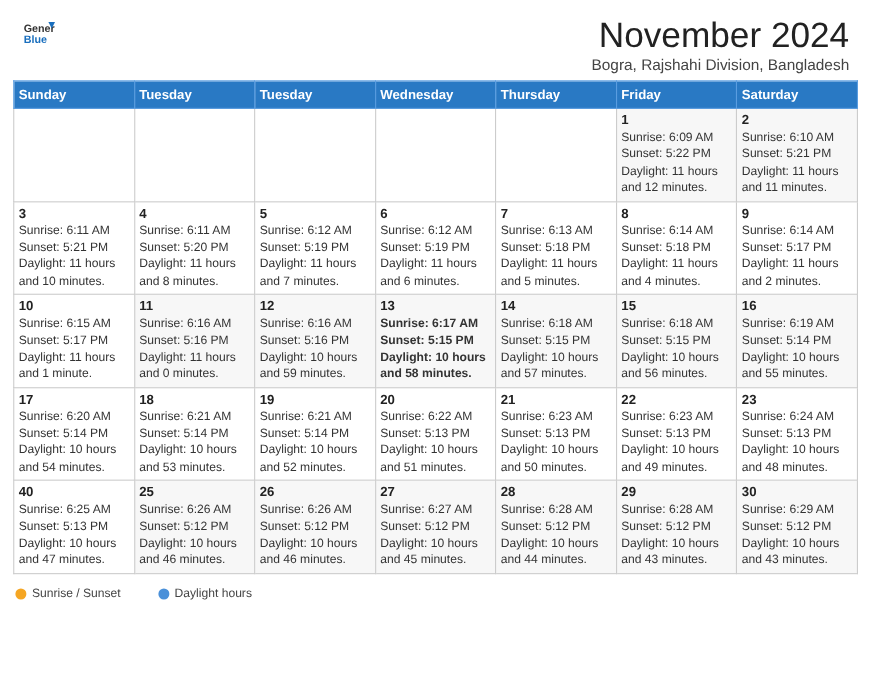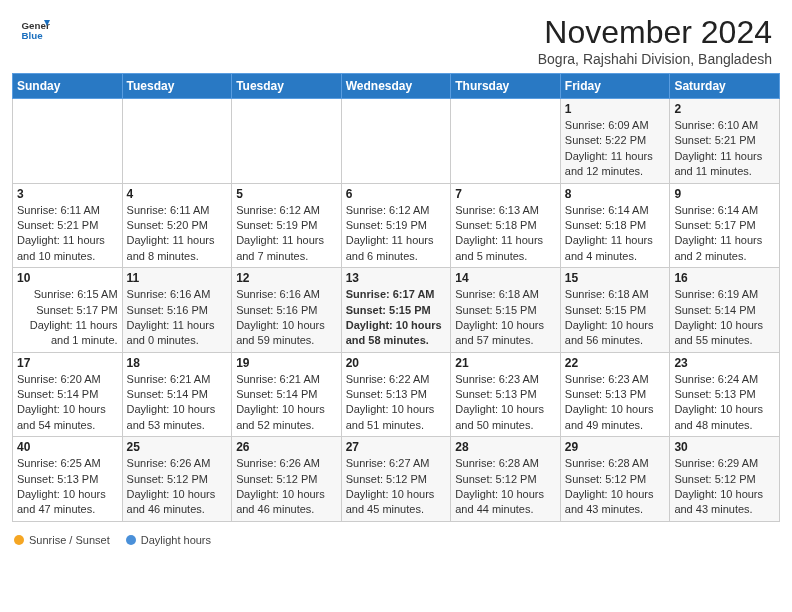--- a/index.html
+++ b/index.html
@@ -76,21 +76,21 @@
     .day-info {
       font-size: 11px;
       line-height: 1.4;
       color: #333;
     }
     .empty-cell {
       background: #fff !important;
     }
     .legend {
       display: flex;
-      gap: 16px;
+      gap: 34px;
       padding: 4px 14px 6px 14px;
       font-size: 11px;
       color: #444;
       align-items: center;
     }
     .legend-item {
       display: flex;
       align-items: center;
       gap: 5px;
     }
@@ -190,21 +190,21 @@
         <td>
           <span class="day-num">9</span>
           <div class="day-info" style="white-space: pre-line;">Sunrise: 6:14 AM
 Sunset: 5:17 PM
 Daylight: 11 hours and 2 minutes.</div>
         </td>
       </tr>
       <tr>
         <td>
           <span class="day-num">10</span>
-          <div class="day-info" style="white-space: pre-line; text-align: right;">Sunrise: 6:15 AM
+          <div class="day-info" style="white-space: pre-line;">Sunrise: 6:15 AM
 Sunset: 5:17 PM
 Daylight: 11 hours and 1 minute.</div>
         </td>
         <td>
           <span class="day-num">11</span>
           <div class="day-info" style="white-space: pre-line;">Sunrise: 6:16 AM
 Sunset: 5:16 PM
 Daylight: 11 hours and 0 minutes.</div>
         </td>
         <td>

